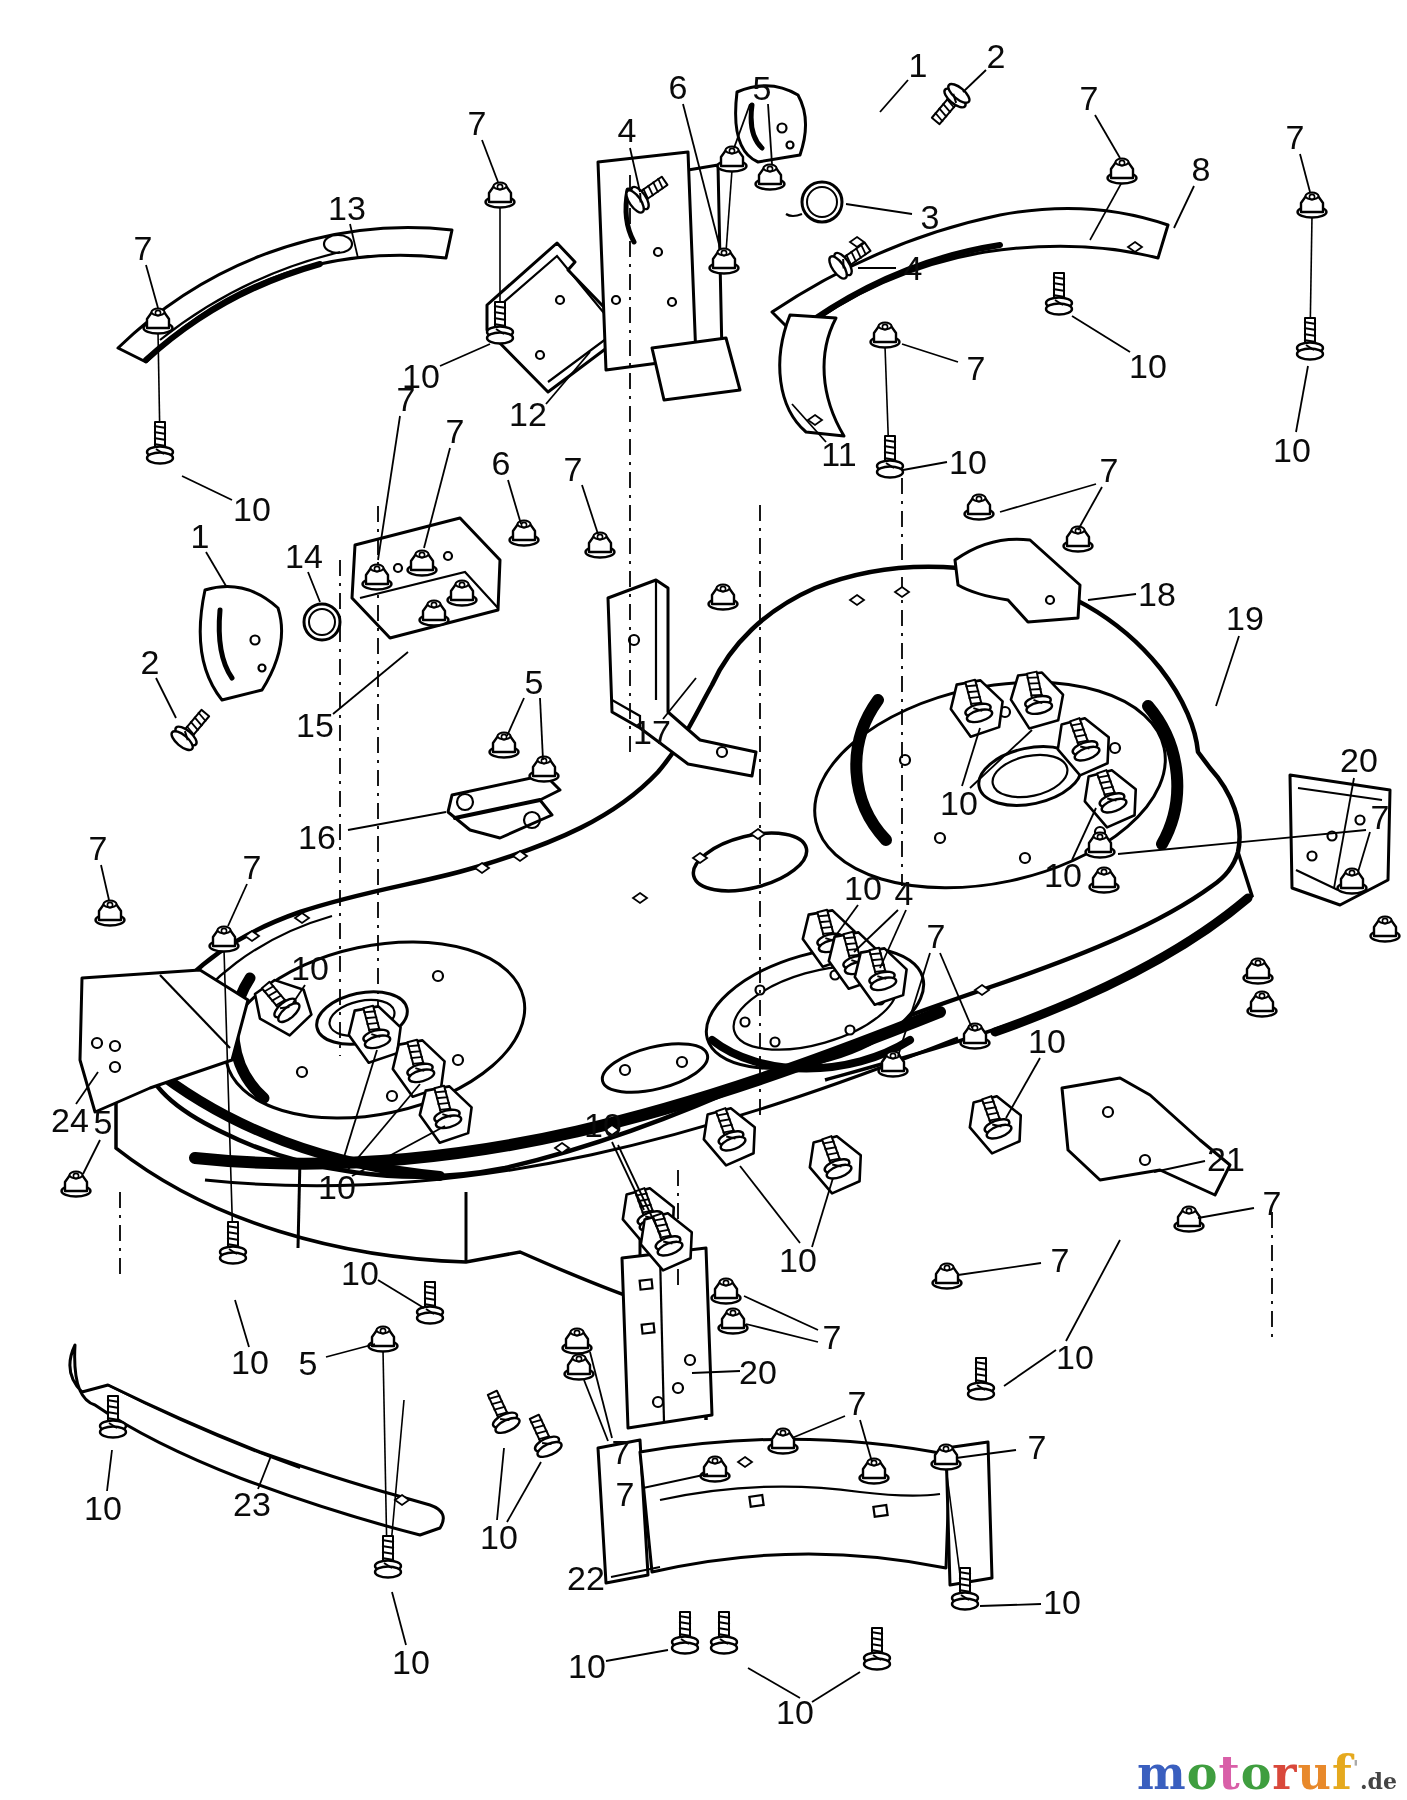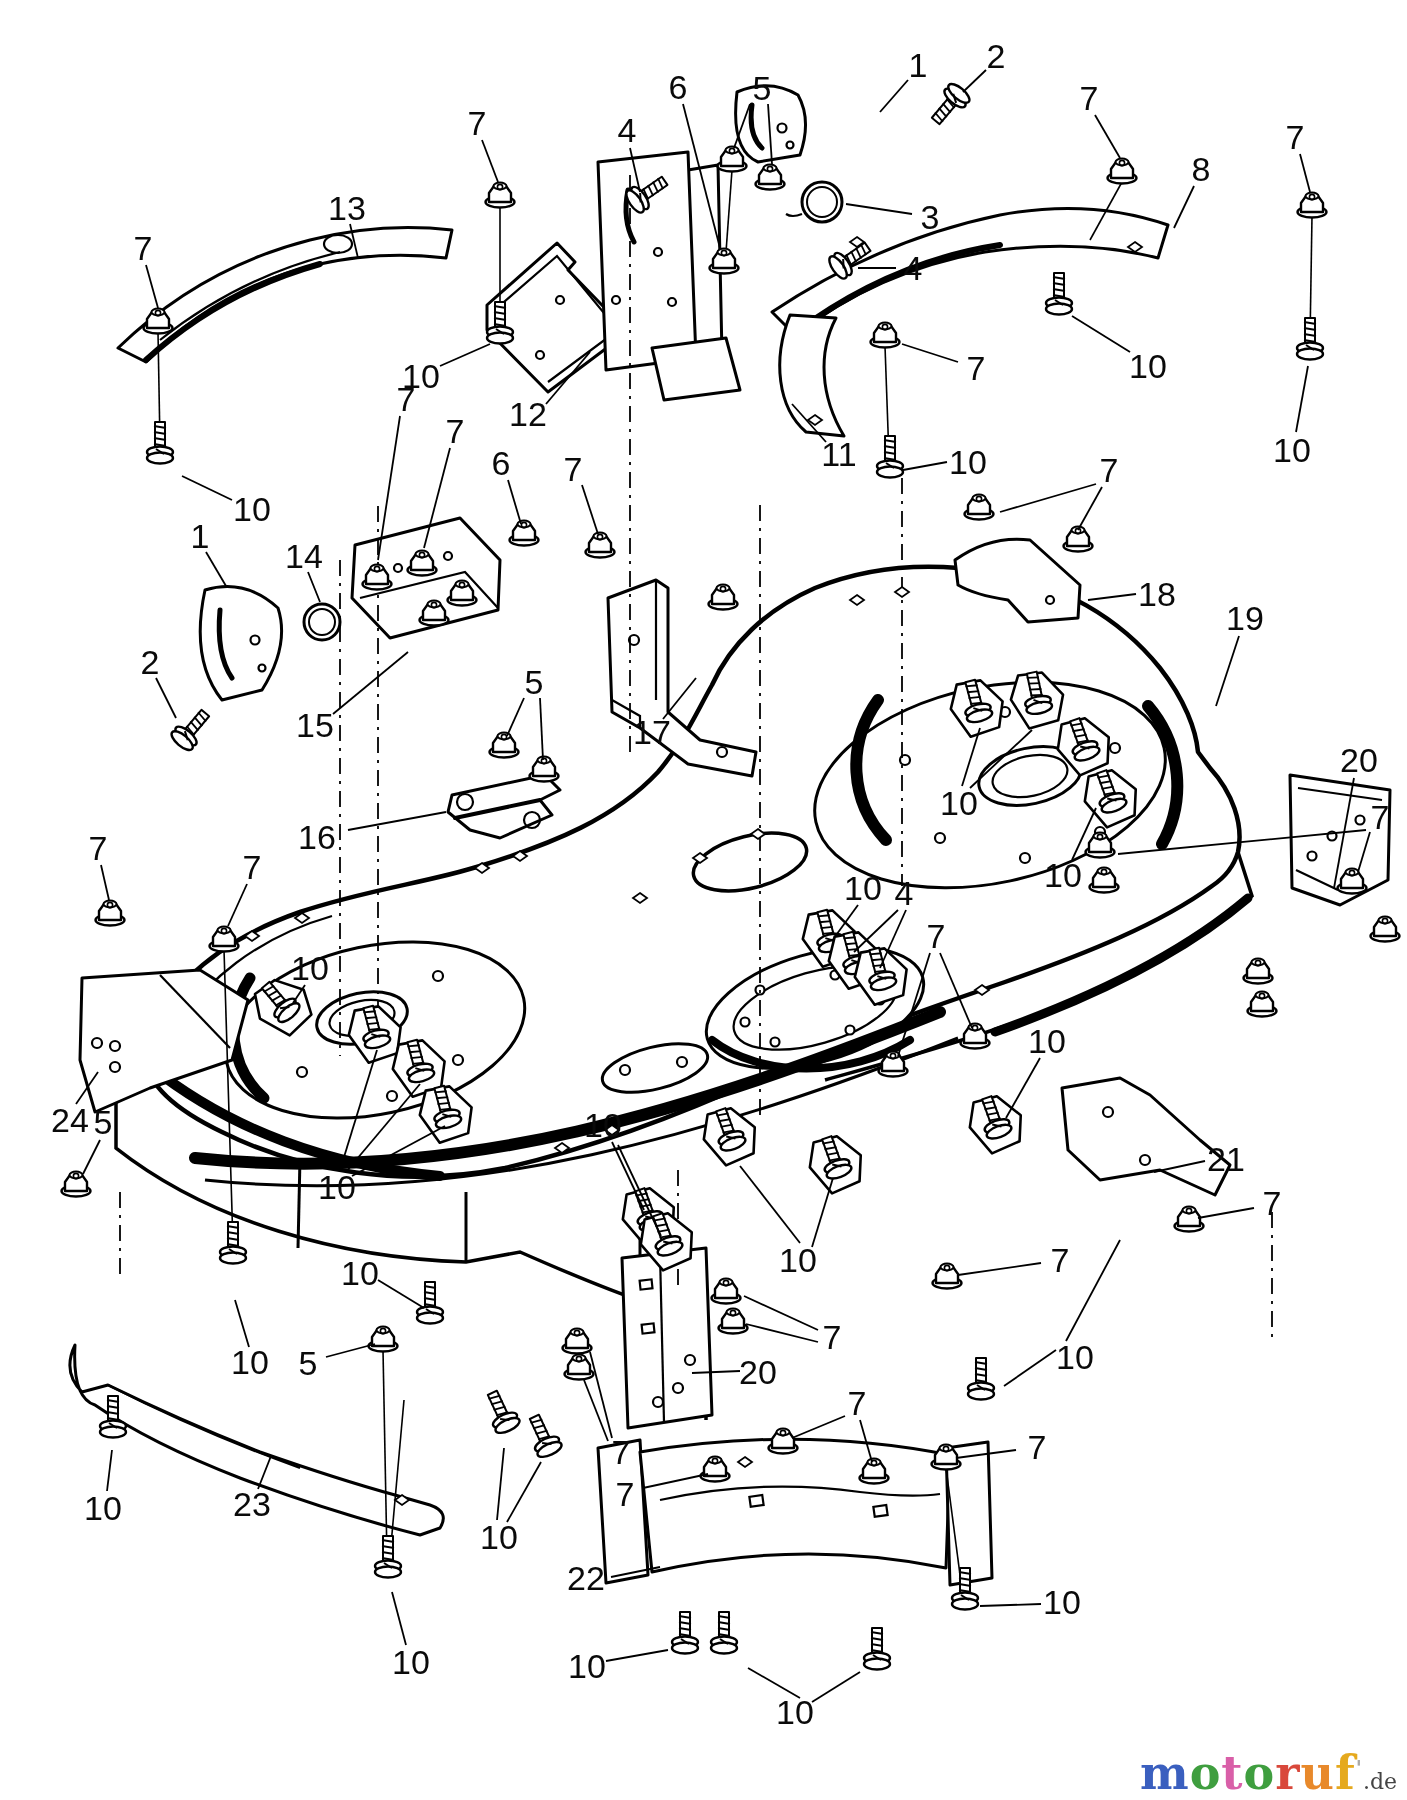--- a/index.html
+++ b/index.html
@@ -9,21 +9,21 @@
   .deck{fill:#ffffff;stroke:#000000;stroke-width:4.5;stroke-linejoin:round;}
   .thin{fill:none;stroke:#000000;stroke-width:2.2;}
   .heavy{fill:none;stroke:#000000;stroke-linecap:round;}
   .hole{fill:#ffffff;stroke:#000000;stroke-width:2.2;}
   .leader{stroke:#000000;stroke-width:1.8;}
   .dashline{stroke:#000000;stroke-width:1.8;stroke-dasharray:16 7 3 7;fill:none;}
   .connector{stroke:#000000;stroke-width:1.6;}
   .callout{font:400 34px "Liberation Sans", sans-serif;fill:#0a0a0a;text-anchor:middle;}
   .wm{position:absolute;right:10px;bottom:4px;font-family:"DejaVu Serif", serif;
       font-weight:bold;font-size:46px;line-height:1;letter-spacing:1px;}
-  .wm .suffix{font-size:22px;font-weight:normal;letter-spacing:0;}
+  .wm .suffix{font-size:22px;font-weight:bold;letter-spacing:0;}
   .wm .mark{font-size:20px;vertical-align:14px;}
 </style>
 </head>
 <body>
 
 <div class="canvas">
   <svg viewBox="0 0 1407 1800" width="1407" height="1800" xmlns="http://www.w3.org/2000/svg">
     <defs>
       <g id="sym-nut">
         <ellipse cx="0" cy="8" rx="14.5" ry="5.5" class="part" style="stroke-width:2.4"></ellipse>

